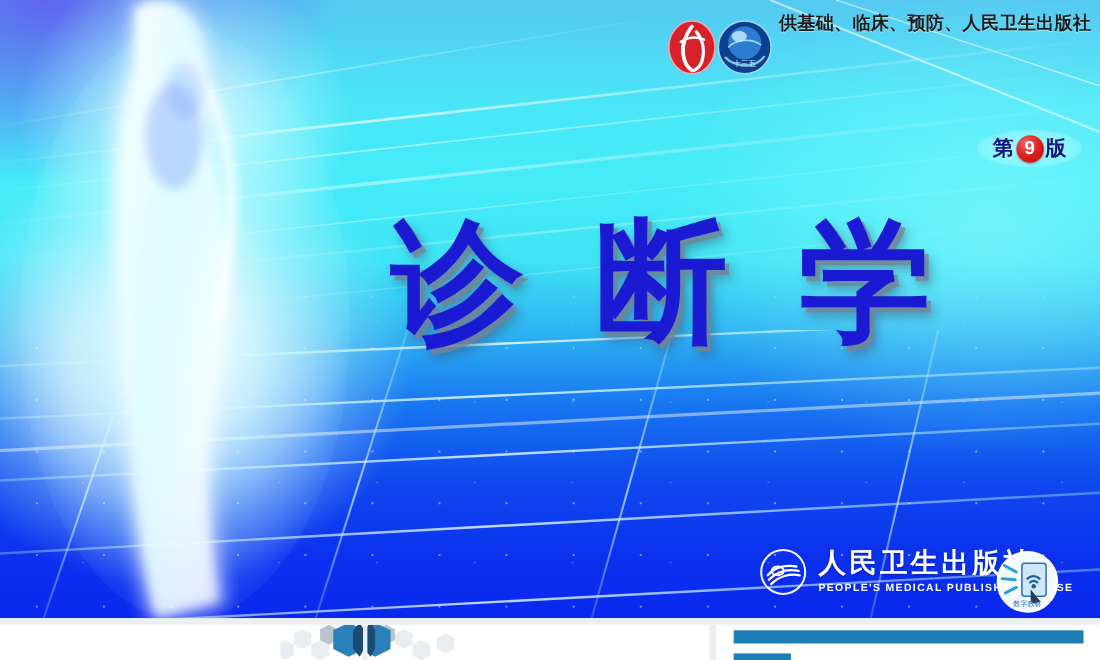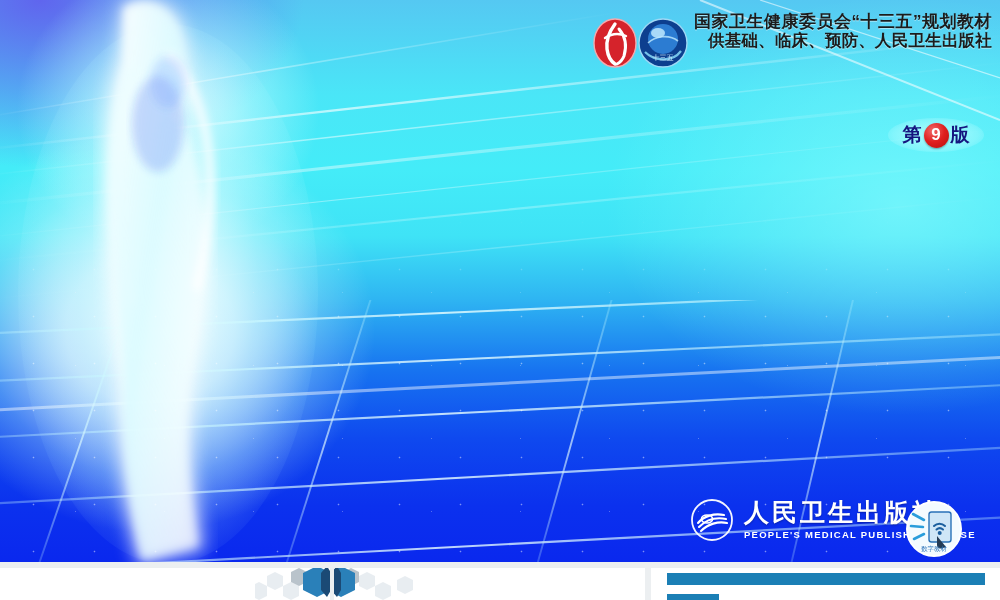--- a/index.html
+++ b/index.html
@@ -248,30 +248,30 @@
         <path d="M16,22 C22,18 30,17 37,20" fill="none" stroke="#ffffff" stroke-width="2.4" stroke-linecap="round"></path>
 
         <circle cx="74" cy="27" r="24" fill="#0d3f8f"></circle>
         <circle cx="74" cy="27" r="24" fill="none" stroke="#9fd8f5" stroke-width="1.4"></circle>
         <circle cx="74" cy="23" r="15" fill="#2e7fd6" opacity=".95"></circle>
         <ellipse cx="69" cy="17" rx="7" ry="5" fill="#bfeaff" opacity=".85"></ellipse>
         <path d="M59,27 C66,20 80,18 89,25" fill="none" stroke="#bfeaff" stroke-width="1.6" opacity=".8"></path>
         <path d="M56,36 C66,46 84,46 92,35" fill="none" stroke="#7fd0f2" stroke-width="2.2" opacity=".9"></path>
         <text x="74" y="44" font-size="7" fill="#cfeeff" text-anchor="middle" font-family="DejaVu Sans, sans-serif">十三五</text>
       </svg>
-      <div class="hdr-line hdr-1">国家卫生健康委员会“十三五”规划教材</div>
       <div class="hdr-line hdr-3">供基础、临床、预防、人民卫生出版社</div>
     </div>
 
     <div id="edition">
       <span class="ed-txt">第</span>
       <span class="ed-num">9</span>
       <span class="ed-txt">版</span>
     </div>
 
+    <div id="title">诊 断 学</div>
 
     <div id="publisher">
       <svg id="pub-mark" viewBox="0 0 44 44">
         <circle cx="22" cy="22" r="20" fill="none" stroke="#ffffff" stroke-width="1.8" opacity=".95"></circle>
         <path d="M8,25 C14,18 24,15 34,17" fill="none" stroke="#ffffff" stroke-width="2.1" stroke-linecap="round"></path>
         <path d="M9,29 C16,22 26,19 36,21" fill="none" stroke="#ffffff" stroke-width="2.1" stroke-linecap="round"></path>
         <path d="M11,33 C18,26 28,23 37,25" fill="none" stroke="#ffffff" stroke-width="2.1" stroke-linecap="round"></path>
         <ellipse cx="17" cy="21" rx="5.5" ry="4" fill="none" stroke="#ffffff" stroke-width="1.7"></ellipse>
       </svg>
       <div id="pub-text">

